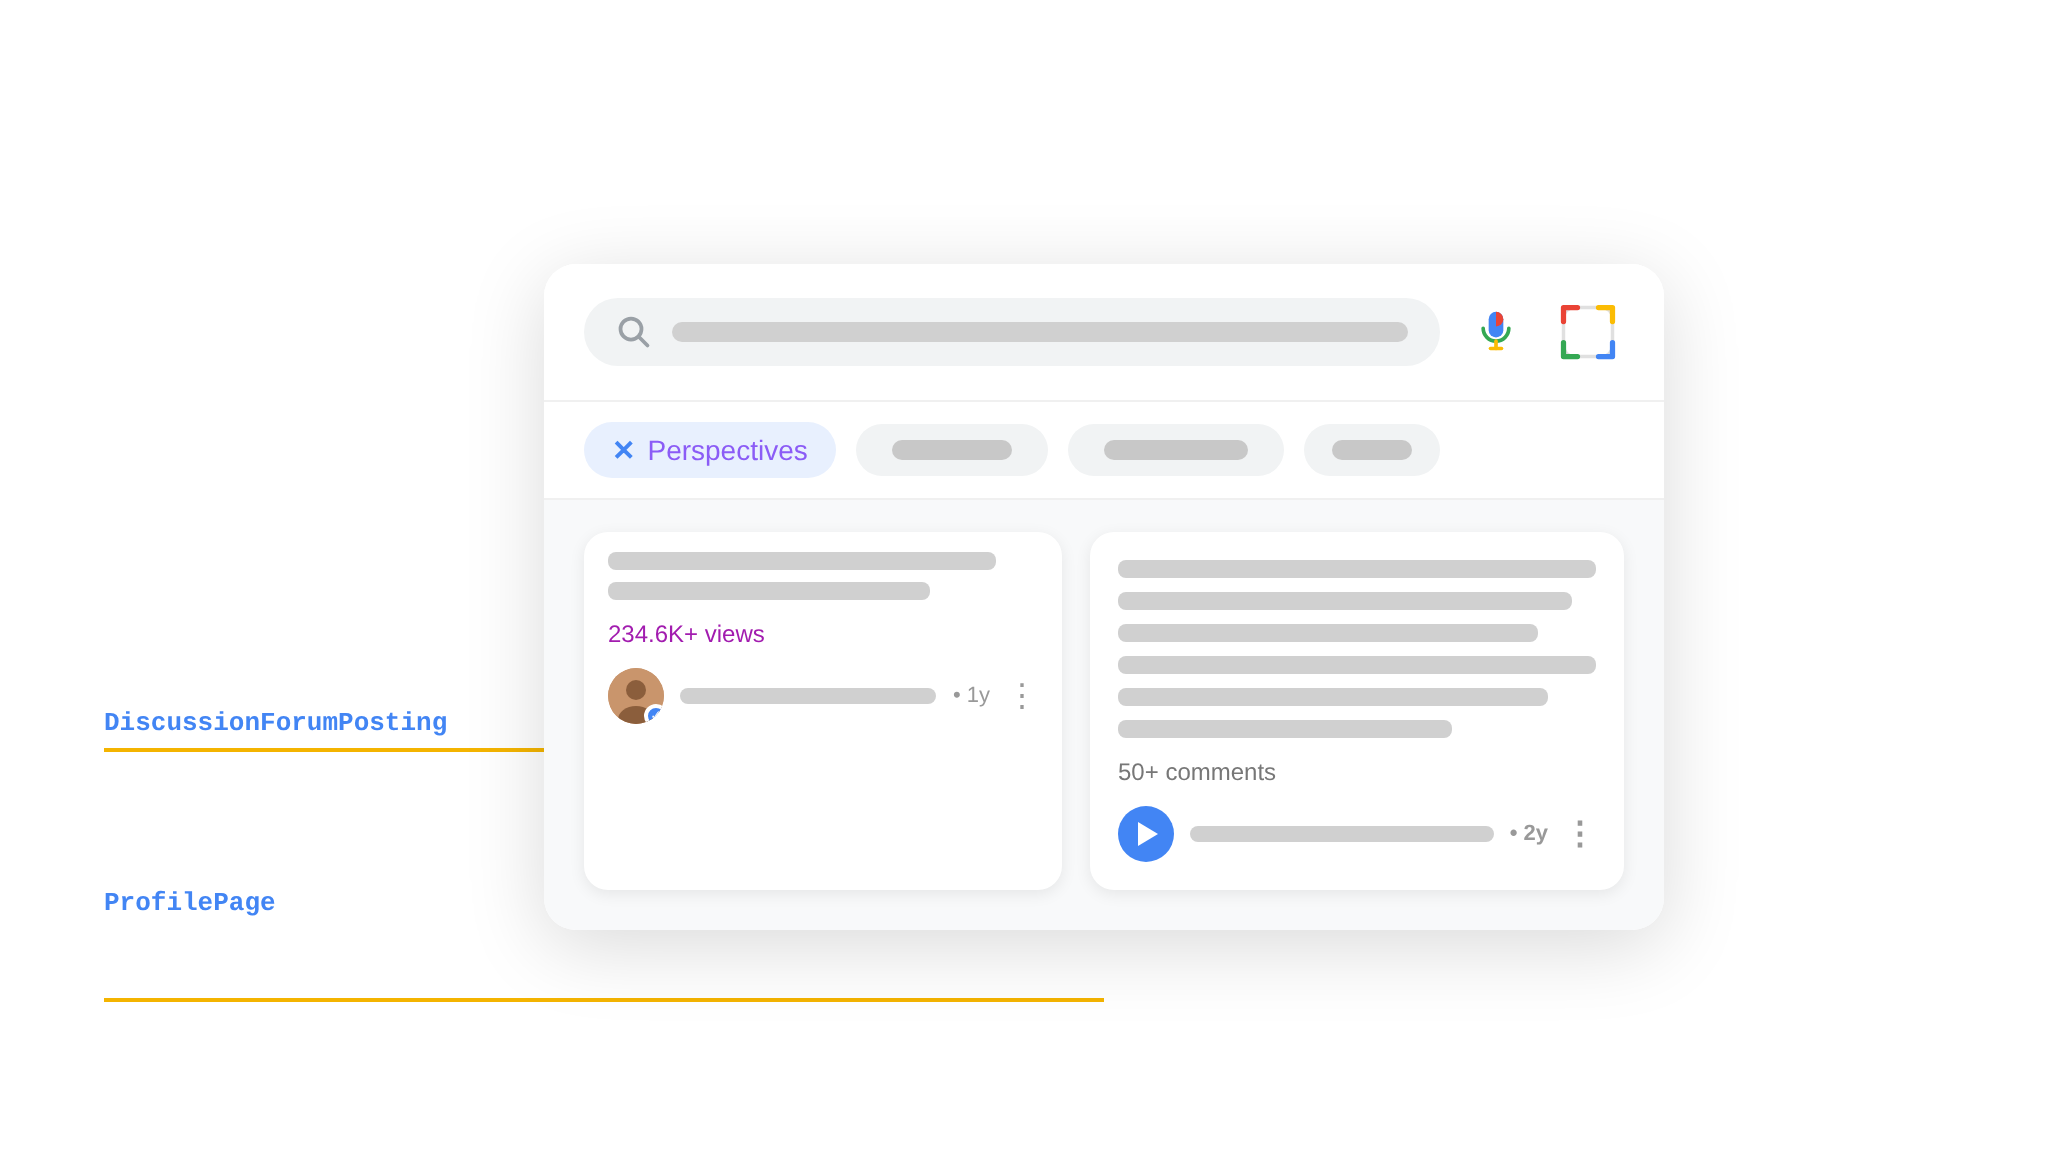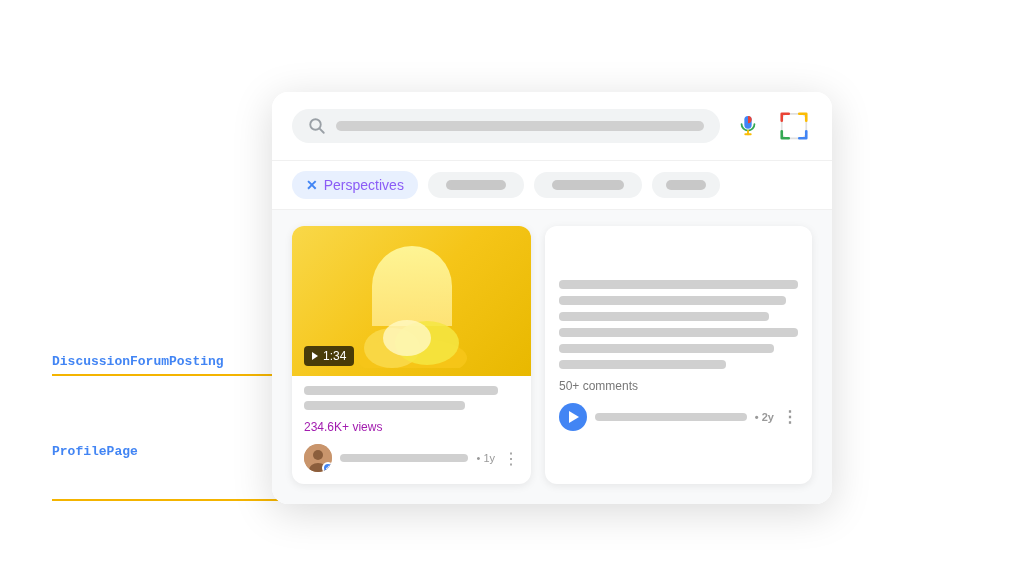--- a/index.html
+++ b/index.html
@@ -456,36 +456,20 @@
         <div class="tab-pill-bar-2"></div>
       </div>
       <div class="tab-pill-inactive-3">
         <div class="tab-pill-bar-3"></div>
       </div>
     </div>
 
     <div class="content-area">
 
       <div class="video-card">
-        <div class="video-thumbnail">
-
-          <div class="sun-half"></div>
-
-          <svg style="position:absolute;bottom:8px;left:50%;transform:translateX(-50%);" width="120" height="55" viewBox="0 0 120 55">
-            <ellipse cx="60" cy="45" rx="55" ry="20" fill="#f5c518" opacity="0.95"></ellipse>
-            <ellipse cx="40" cy="35" rx="28" ry="20" fill="#f9d849" opacity="0.9"></ellipse>
-            <ellipse cx="75" cy="30" rx="32" ry="22" fill="#f5e642" opacity="0.85"></ellipse>
-            <ellipse cx="55" cy="25" rx="24" ry="18" fill="#fff9c4" opacity="0.8"></ellipse>
-          </svg>
-
-          <div class="video-duration-badge">
-            <div class="play-triangle"></div>
-            <span>1:34</span>
-          </div>
-        </div>
 
         <div class="video-info">
           <div class="video-title-bars">
             <div class="title-bar" style="width:90%"></div>
             <div class="title-bar" style="width:75%"></div>
           </div>
           <div class="video-views">234.6K+ views</div>
           <div class="video-author-row">
 
             <div class="avatar-img">

